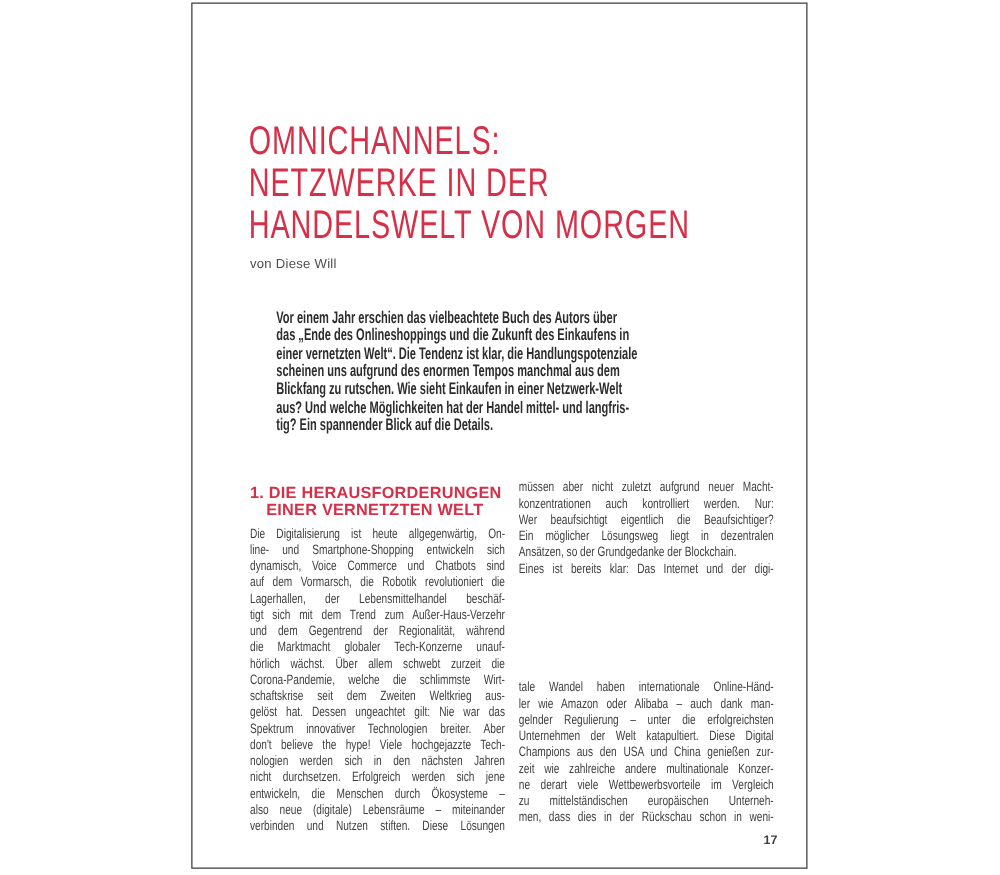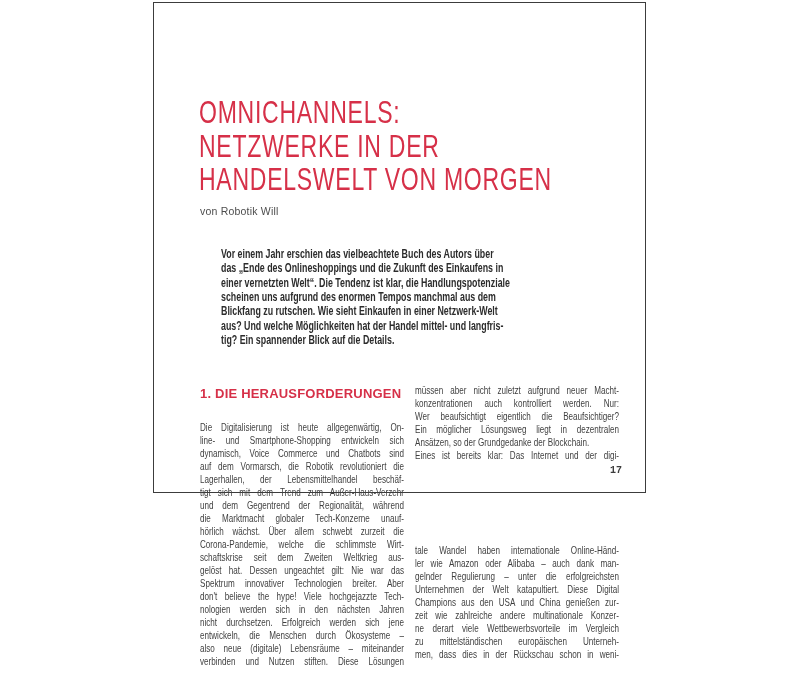--- a/index.html
+++ b/index.html
@@ -9,21 +9,21 @@
     background: #ffffff;
     overflow: hidden;
     font-family: "Liberation Sans", sans-serif;
     -webkit-font-smoothing: antialiased;
   }
 
   
   .page {
     position: absolute;
     left: 153px; top: 2px;
-    width: 493px; height: 491px;
+    width: 493px; height: 693px;
     box-sizing: border-box;
     border: 1.5px solid var(--border-gray, #3c3c3c);
     background: #ffffff;
   }
 
   
   .title {
     position: absolute;
     left: 45px; top: 93px;
     color: var(--accent-red, #d63048);
@@ -130,48 +130,48 @@
     transform-origin: 50% 50%;
   }
 
   
   .page-num {
     position: absolute;
     right: 23px; bottom: 16px;
     font-size: 10px;
     font-weight: 700;
     color: var(--page-number-gray, #3d3d3d);
-    font-family: Liberation Mono, monospace;
   }
 </style>
 </head>
 <body>
 
 <div class="page">
 
   <div class="title">
       <div class="title-line">OMNICHANNELS:</div>
       <div class="title-line">NETZWERKE IN DER</div>
       <div class="title-line">HANDELSWELT VON MORGEN</div>
     </div>
 
-  <div class="byline">von Robotik Will</div>
+  <div class="byline">von Diese Will</div>
 
   <div class="intro">
       <div class="intro-line">Vor einem Jahr erschien das vielbeachtete Buch des Autors über</div>
       <div class="intro-line">das „Ende des Onlineshoppings und die Zukunft des Einkaufens in</div>
       <div class="intro-line">einer vernetzten Welt“. Die Tendenz ist klar, die Handlungspotenziale</div>
       <div class="intro-line">scheinen uns aufgrund des enormen Tempos manchmal aus dem</div>
       <div class="intro-line">Blickfang zu rutschen. Wie sieht Einkaufen in einer Netzwerk-Welt</div>
       <div class="intro-line">aus? Und welche Möglichkeiten hat der Handel mittel- und langfris-</div>
       <div class="intro-line">tig? Ein spannender Blick auf die Details.</div>
     </div>
 
   <div class="heading">
       <div class="heading-line">1. DIE HERAUSFORDERUNGEN</div>
+      <div class="heading-line">EINER VERNETZTEN WELT</div>
     </div>
 
   <div class="col left-col">
       <div class="col-line">Die Digitalisierung ist heute allgegenwärtig, On-</div>
       <div class="col-line">line- und Smartphone-Shopping entwickeln sich</div>
       <div class="col-line">dynamisch, Voice Commerce und Chatbots sind</div>
       <div class="col-line">auf dem Vormarsch, die Robotik revolutioniert die</div>
       <div class="col-line">Lagerhallen, der Lebensmittelhandel beschäf-</div>
       <div class="col-line">tigt sich mit dem Trend zum Außer-Haus-Verzehr</div>
       <div class="col-line">und dem Gegentrend der Regionalität, während</div>

